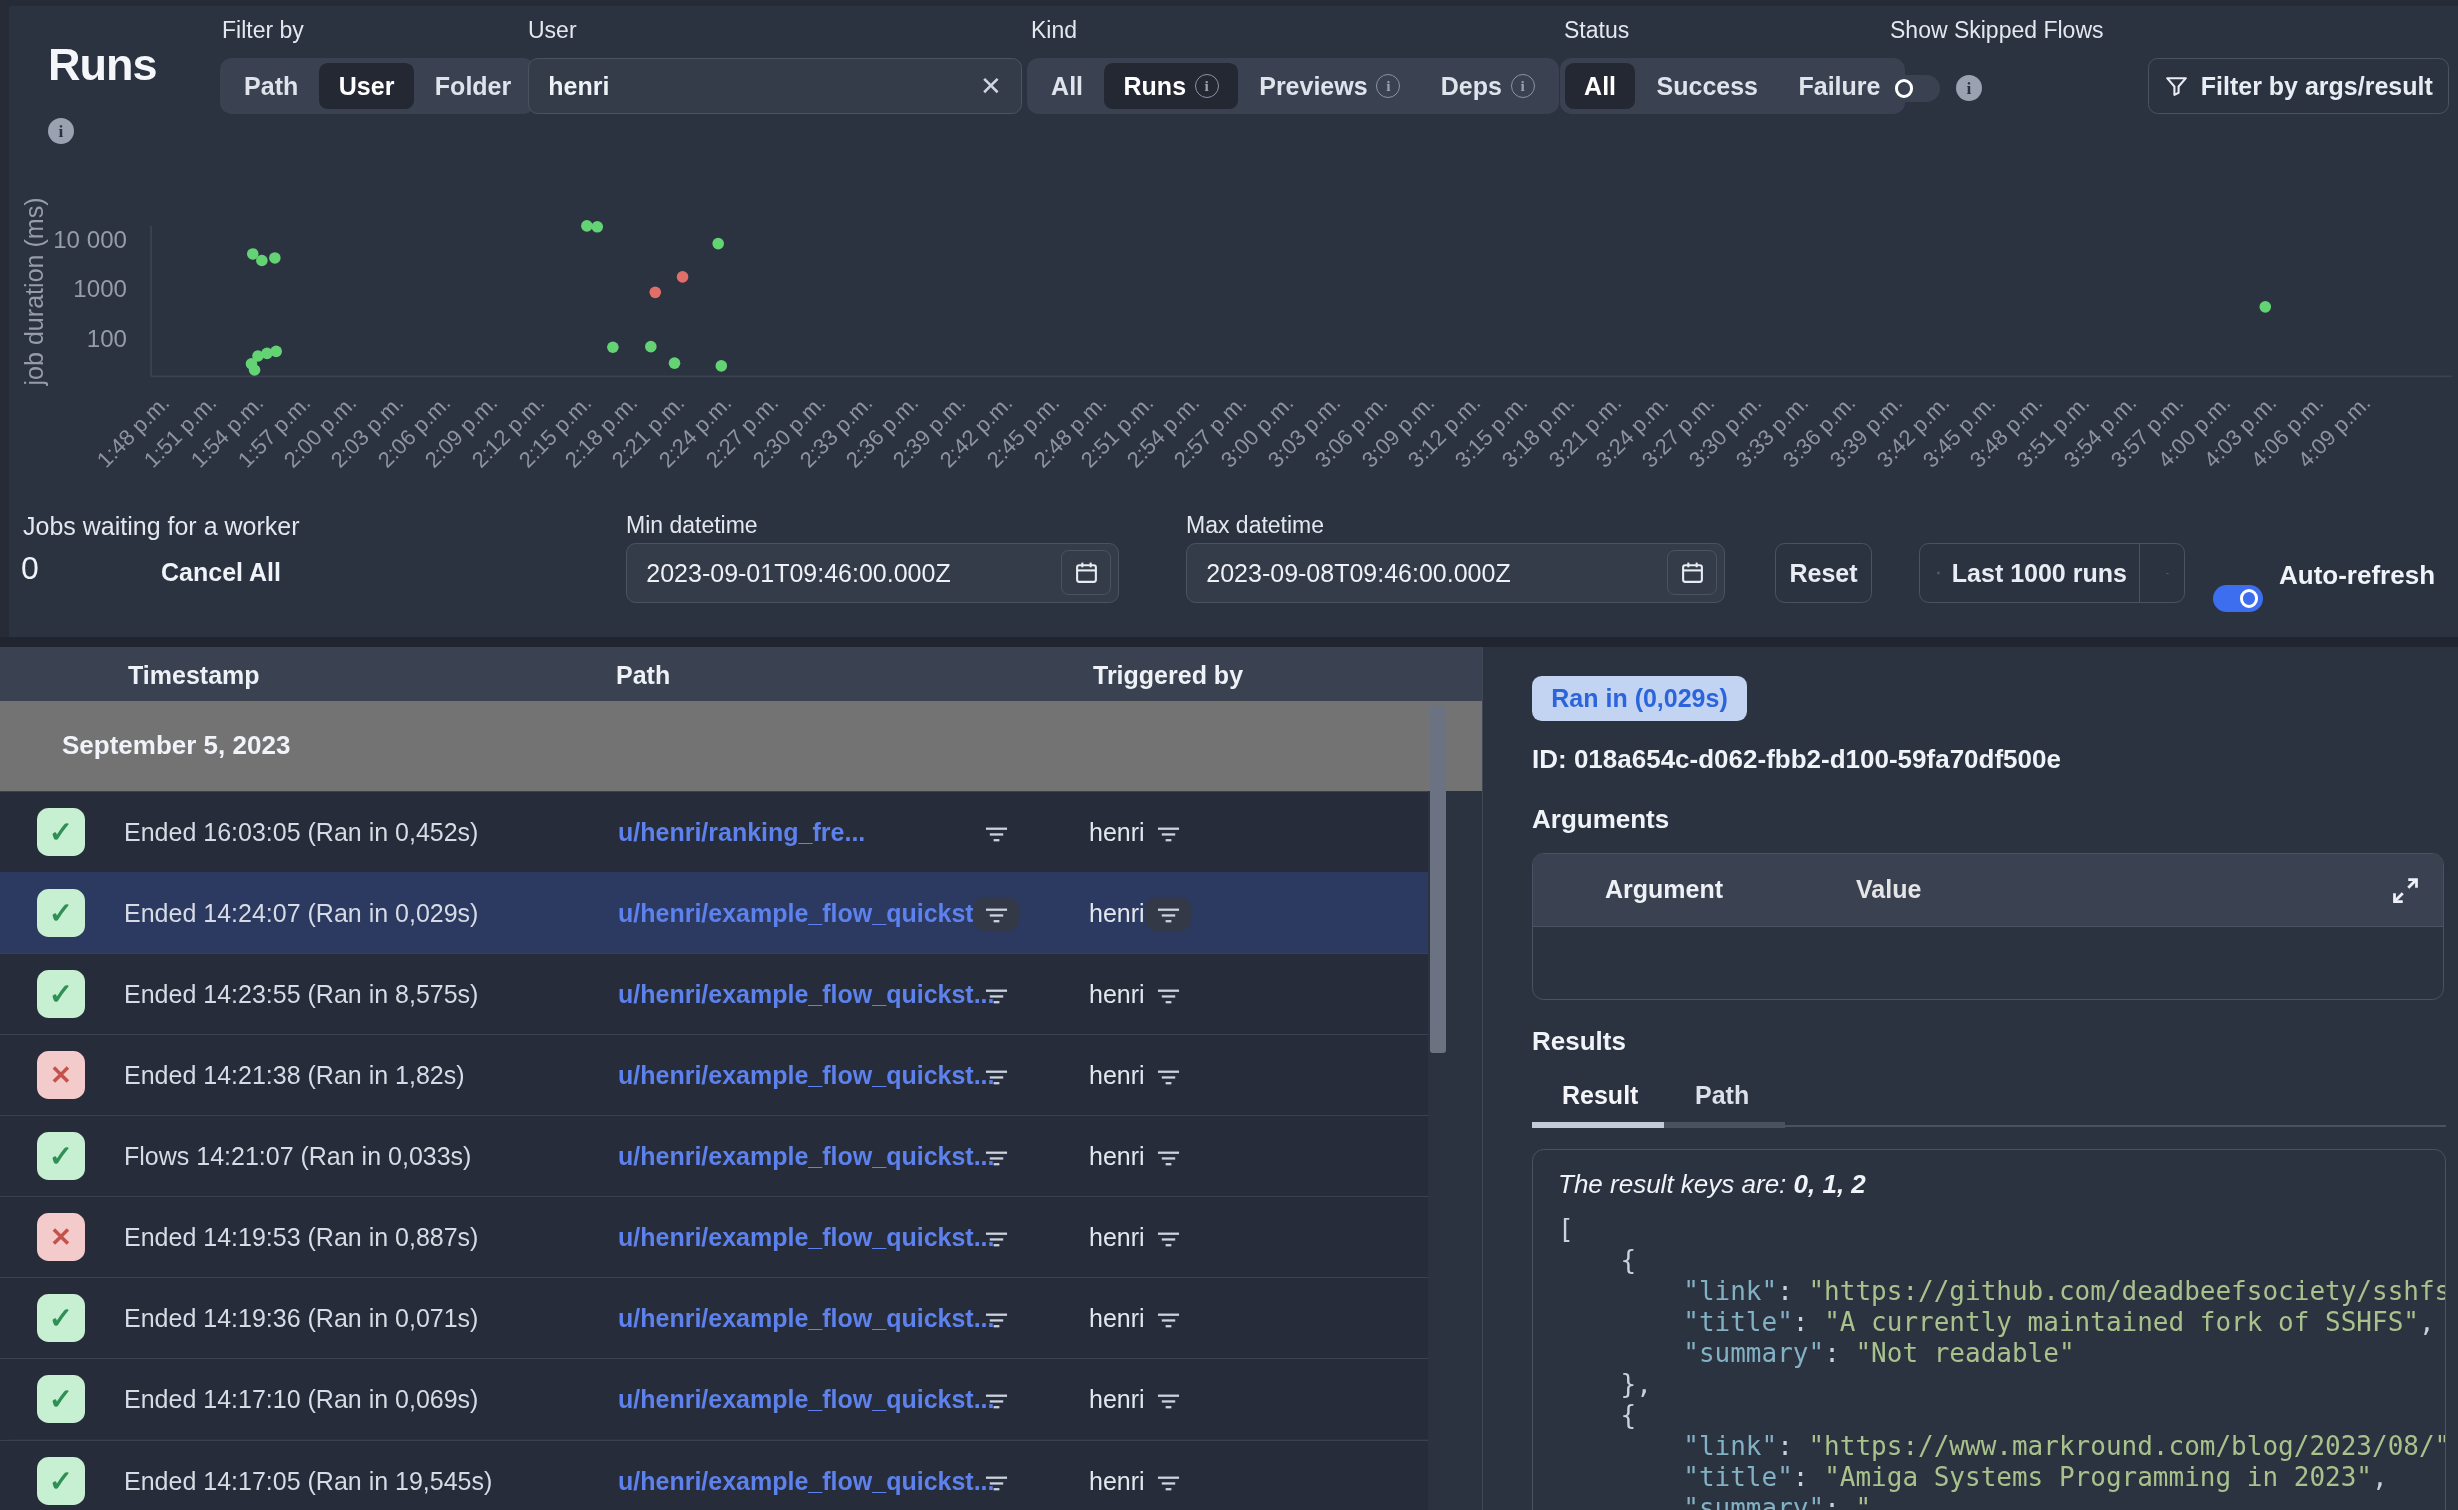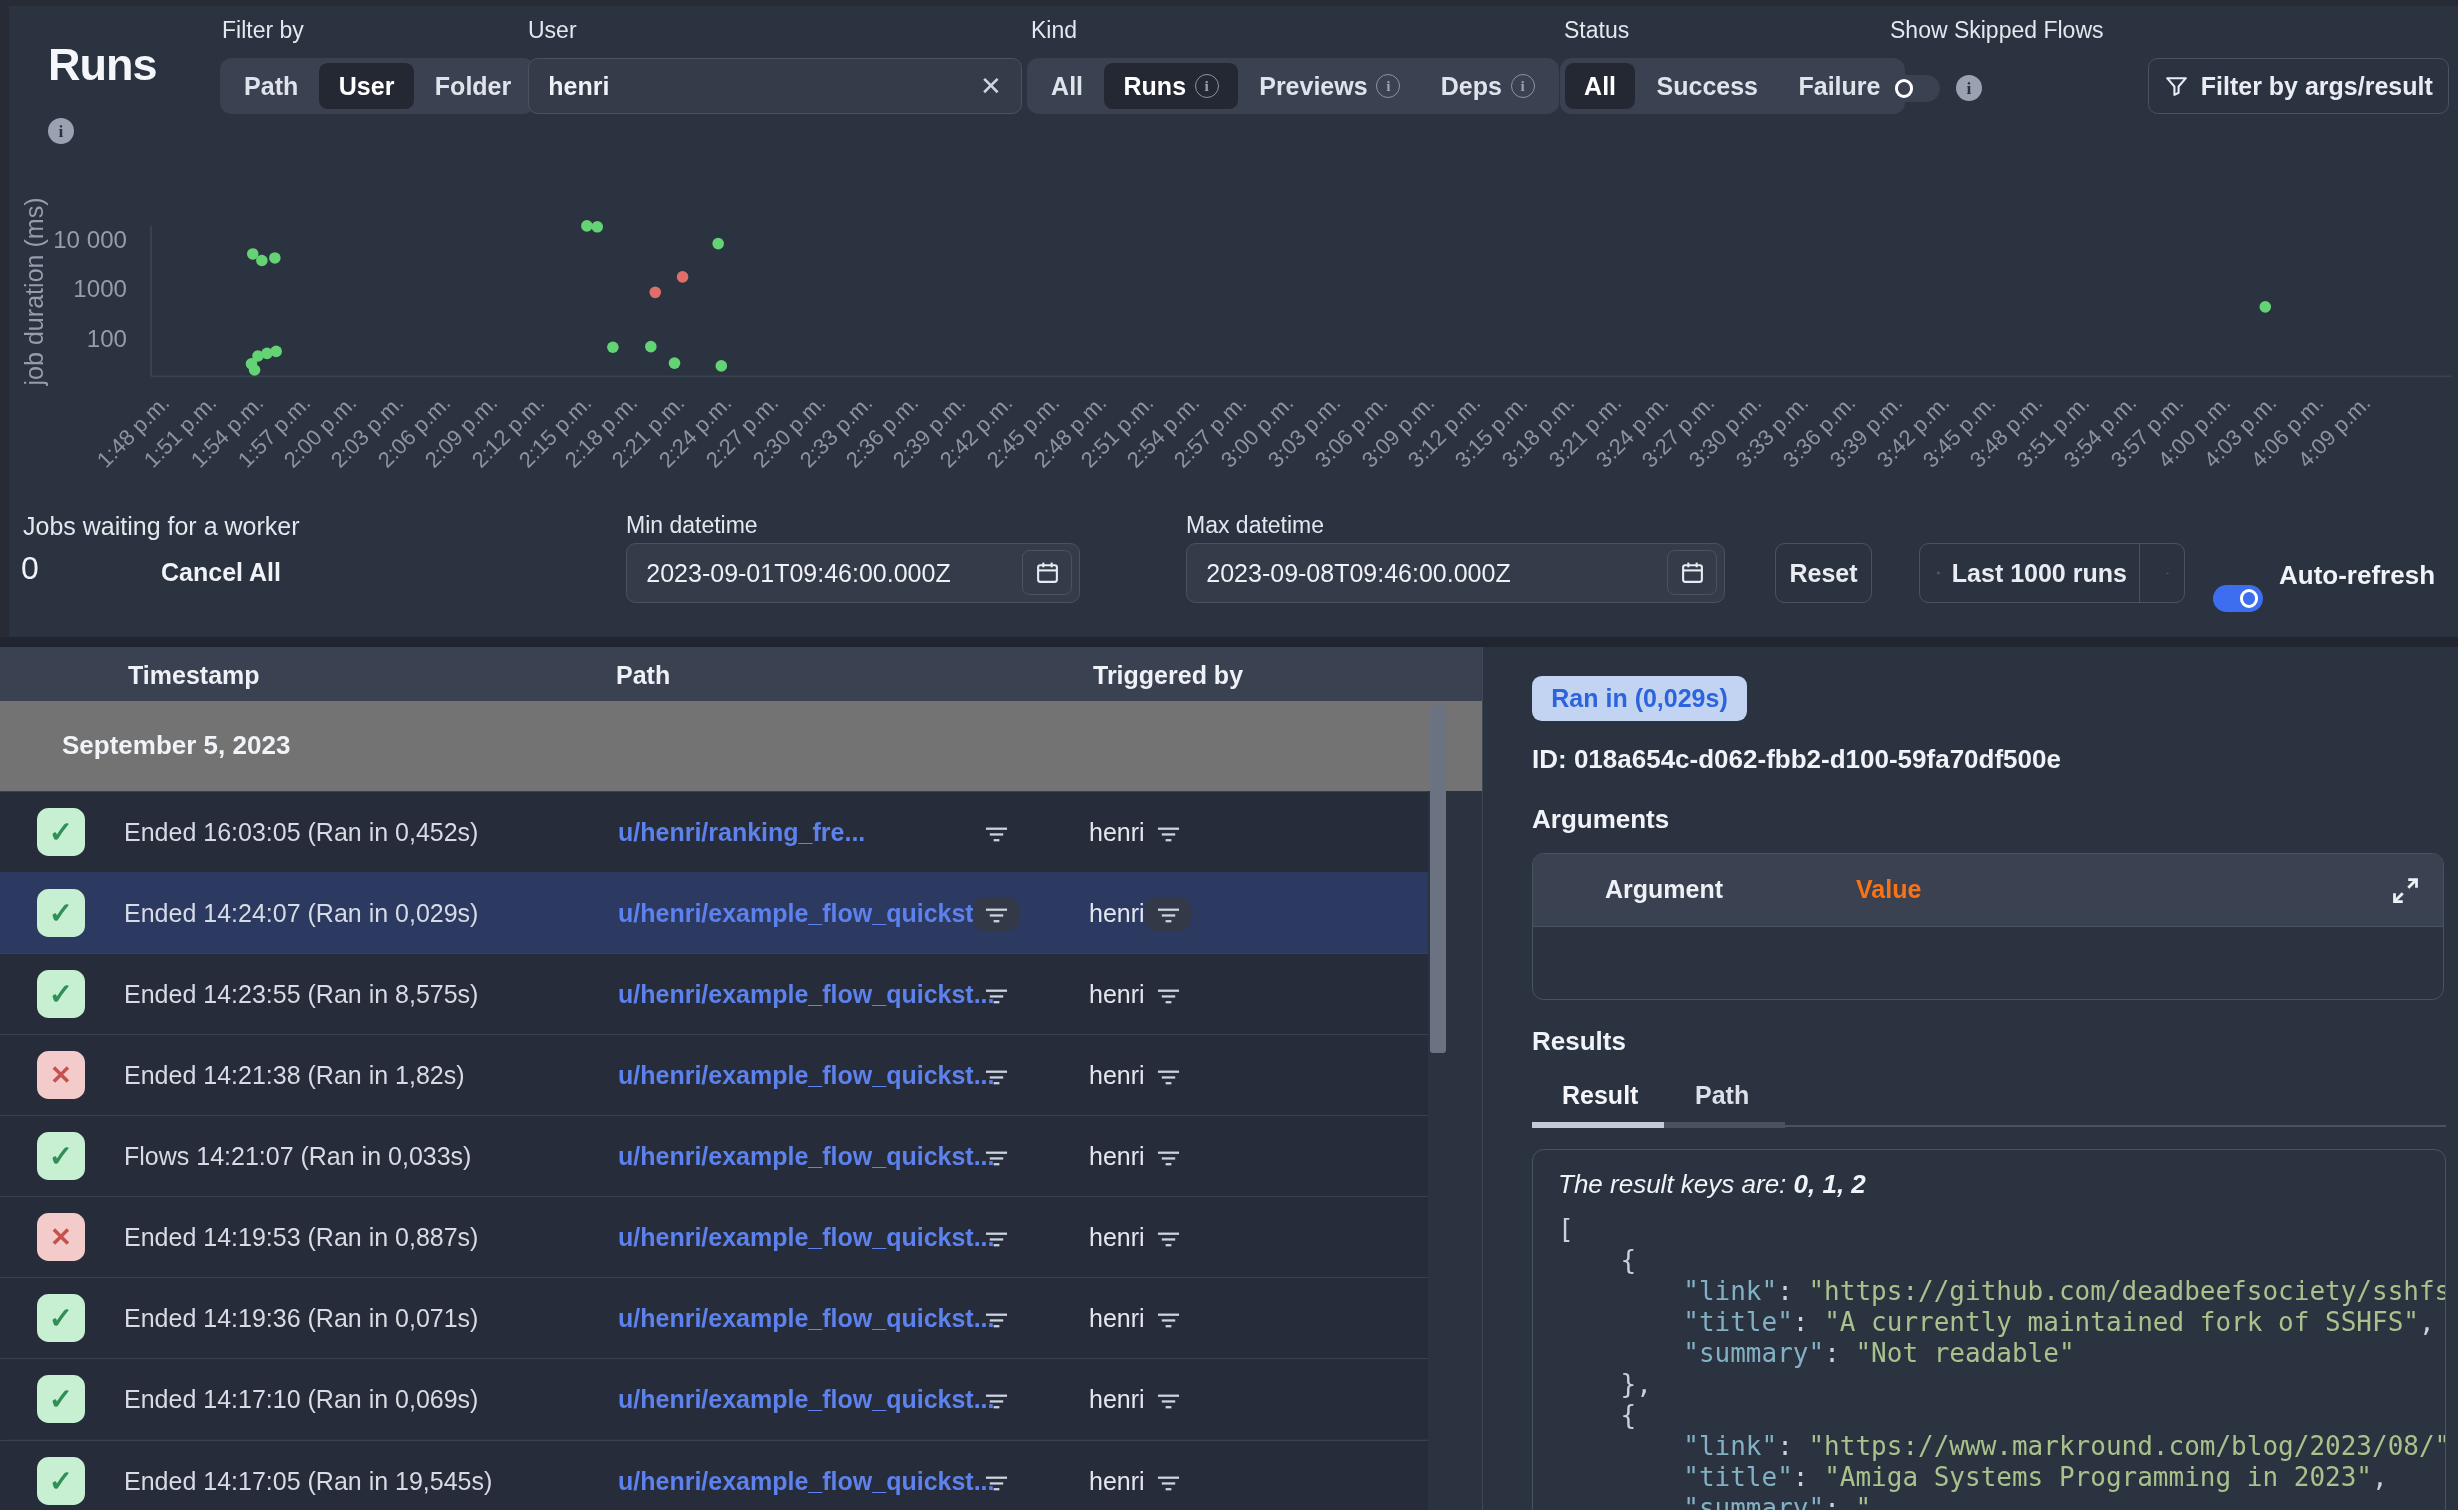--- a/index.html
+++ b/index.html
@@ -210,21 +210,21 @@
       <div class="xlabel" style="right: 194px; top: 390px;">4:03 p.m.</div>
       <div class="xlabel" style="right: 147px; top: 390px;">4:06 p.m.</div>
       <div class="xlabel" style="right: 100px; top: 390px;">4:09 p.m.</div>
     </div>
 
   <div class="abs sec-label" style="left:23px;top:512px;font-size:25px;">Jobs waiting for a worker</div>
   <div class="abs big-zero" style="left:21px;top:550px;">0</div>
   <div class="abs" style="left:161px;top:558px;font-size:25px;font-weight:700;color:#f0f3f8;">Cancel All</div>
 
   <div class="abs sec-label" style="left:626px;top:512px;">Min datetime</div>
-  <div class="abs input" style="left:626px;top:543px;width:454px;height:60px;font-weight:400;">
+  <div class="abs input" style="left:626px;top:543px;width:493px;height:60px;font-weight:400;">
     <span>2023-09-01T09:46:00.000Z</span>
     <span class="cal-btn">
       <svg width="25" height="25" viewBox="0 0 24 24" fill="none" stroke="#e9edf3" stroke-width="2">
           <rect x="3" y="5" width="18" height="16" rx="2"></rect>
           <line x1="8" y1="2.5" x2="8" y2="7"></line>
           <line x1="16" y1="2.5" x2="16" y2="7"></line>
           <line x1="3" y1="10" x2="21" y2="10"></line>
         </svg>
     </span>
   </div>
@@ -455,21 +455,21 @@
   <div class="abs scroll-thumb"></div>
 
   <div class="abs panel">
     <div class="abs badge">Ran in (0,029s)</div>
     <div class="abs bold-line" style="left:29px;top:97px;">ID: 018a654c-d062-fbb2-d100-59fa70df500e</div>
     <div class="abs bold-line" style="left:29px;top:157px;">Arguments</div>
 
     <div class="abs argtable">
       <div class="hd">
         <span style="left:72px;font-weight:700;color:#eef1f6;">Argument</span>
-        <span style="left:323px;font-weight:700;color:#f97316;">Value</span>
+        <span style="left:323px;font-weight:700;color:#e5e5e5;">Value</span>
         <svg width="33" height="33" viewBox="0 0 24 24" fill="none" stroke="#eef1f6" stroke-width="2" style="position:absolute;right:21px;top:20px;">
           <polyline points="14 4 20 4 20 10"></polyline>
             <line x1="20" y1="4" x2="14" y2="10"></line>
           <polyline points="10 20 4 20 4 14"></polyline>
             <line x1="4" y1="20" x2="10" y2="14"></line>
         </svg>
       </div>
     </div>
 
     <div class="abs bold-line" style="left:29px;top:379px;">Results</div>

